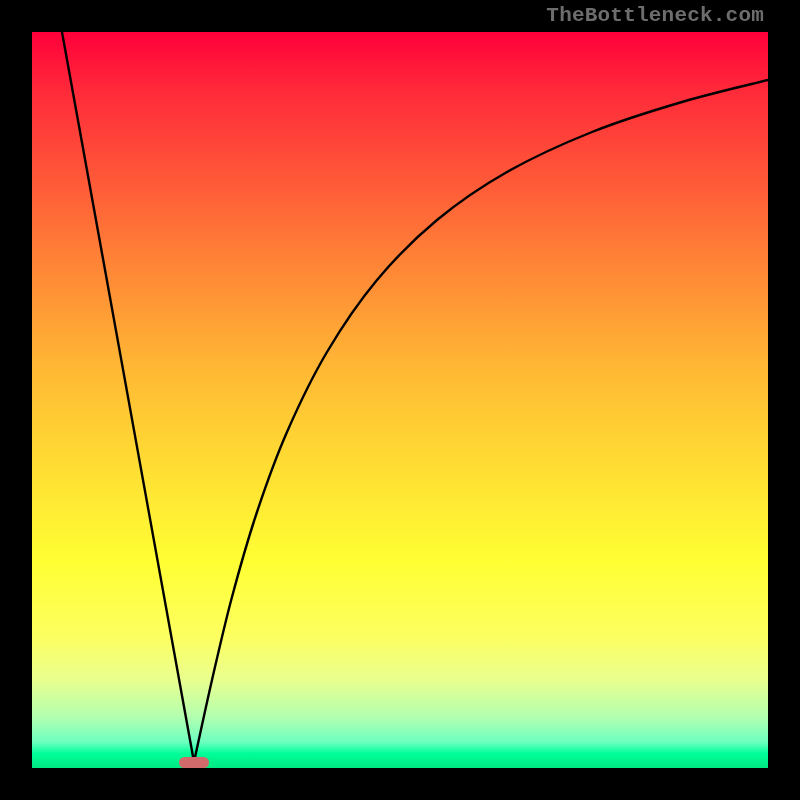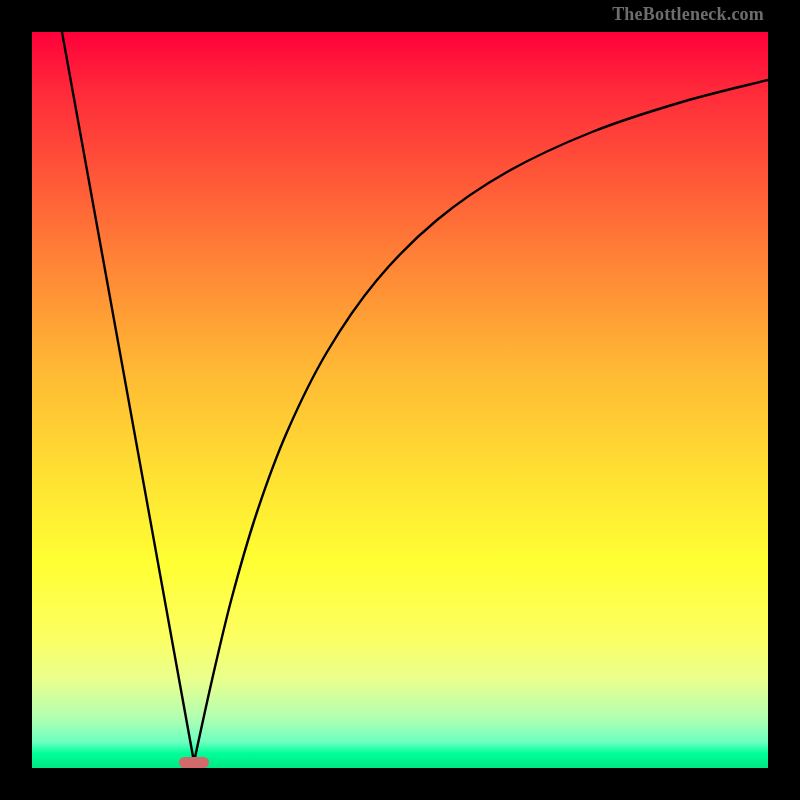--- a/index.html
+++ b/index.html
@@ -29,22 +29,22 @@
       #b4ffb0 93%,
       #6cffc0 96.5%,
       #00ff99 98%,
       #00e882 100%
     );
   }
   .watermark {
     position: absolute;
     top: 4px;
     right: 36px;
-    font-family: Liberation Serif, serif;
-    font-size: 18px;
+    font-family: Liberation Mono, monospace;
+    font-size: 21px;
     font-weight: 600;
     color: #6d6d6d;
     letter-spacing: 0.2px;
   }
   .curve {
     position: absolute;
     left: 32px;
     top: 32px;
     width: 736px;
     height: 736px;

